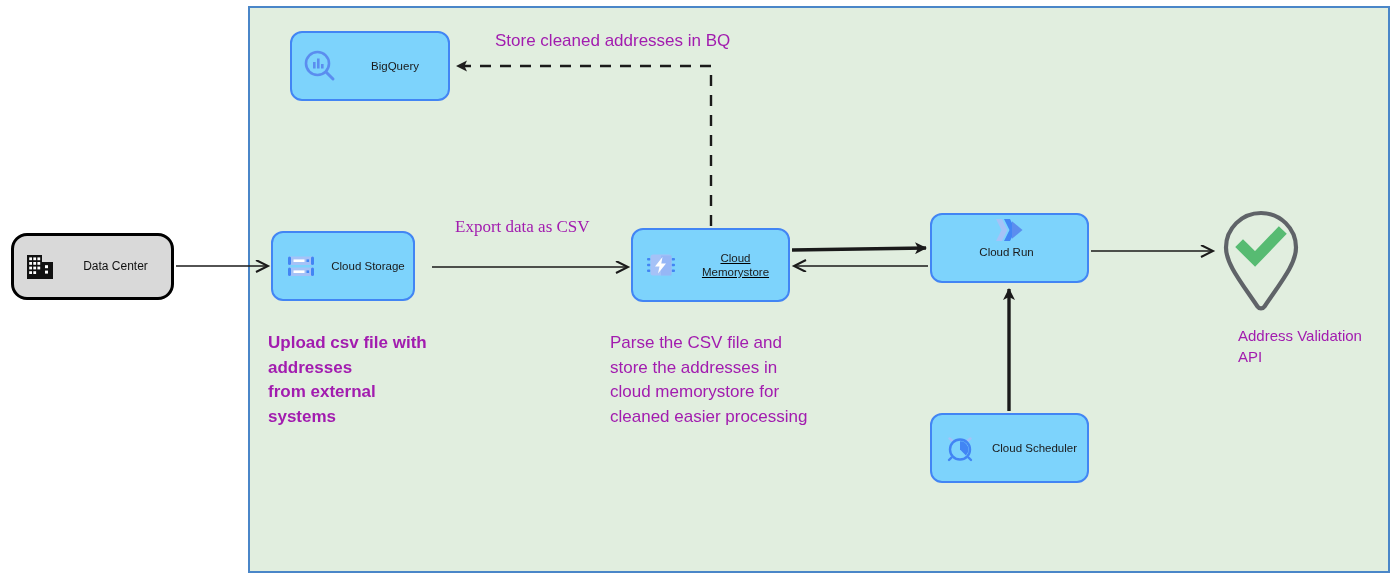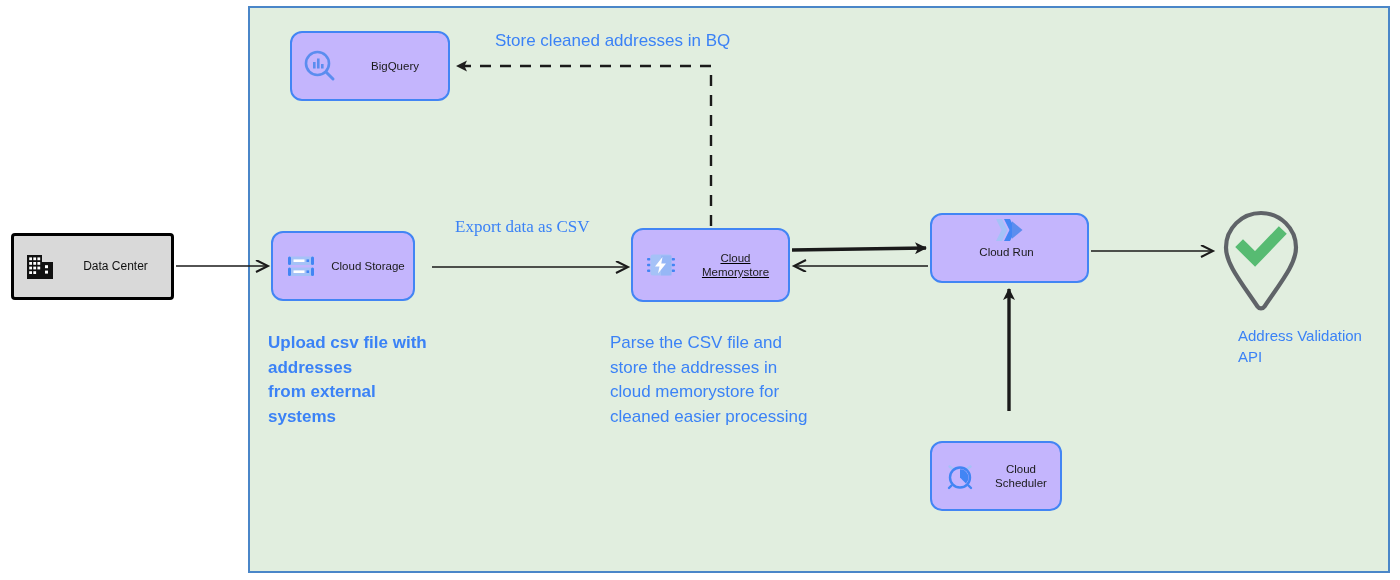--- a/index.html
+++ b/index.html
@@ -40,27 +40,27 @@
 
   
   .node {
     position: absolute;
     box-sizing: border-box;
     display: flex;
     align-items: center;
     border-radius: 12px;
   }
   .node.gcp {
-    background: #c4b5fd;
+    background: #7dd3fc;
     border: 2px solid #4285f4;
   }
   .node.onprem {
     background: #d9d9d9;
     border: 3px solid #000000;
-    border-radius: 4px;
+    border-radius: 16px;
   }
   .node .node-icon {
     flex: 0 0 auto;
     display: flex;
     align-items: center;
     justify-content: center;
   }
   .node .node-label {
     flex: 1 1 auto;
     text-align: center;
@@ -72,21 +72,21 @@
   .node.onprem .node-label {
     font-size: 12px;
     color: #111;
   }
 
   
   #node-bigquery      { left: 290px; top: 31px;  width: 160px; height: 70px; }
   #node-cloudstorage  { left: 271px; top: 231px; width: 144px; height: 70px; }
   #node-memorystore   { left: 631px; top: 228px; width: 159px; height: 74px; text-decoration: underline; }
   #node-cloudrun      { left: 930px; top: 213px; width: 159px; height: 70px; flex-direction: column; }
-  #node-scheduler     { left: 930px; top: 413px; width: 132px; height: 70px; margin-top: 28px; }
+  #node-scheduler     { left: 930px; top: 413px; width: 159px; height: 70px; }
   #node-datacenter    { left: 11px;  top: 233px; width: 163px; height: 67px; }
 
   #node-bigquery     .node-icon { width: 56px; }
   #node-cloudstorage .node-icon { width: 56px; }
   #node-memorystore  .node-icon { width: 56px; }
   #node-cloudrun     .node-icon { width: 56px; }
   #node-scheduler    .node-icon { width: 56px; }
   #node-datacenter   .node-icon { width: 52px; }
 
   
@@ -94,21 +94,21 @@
     position: absolute;
     left: 1219px;
     top: 209px;
     width: 84px;
     height: 104px;
   }
 
   
   .annot {
     position: absolute;
-    color: #3b82f6;
+    color: #a21caf;
     white-space: pre-line;
   }
   #label-store-bq {
     left: 495px; top: 31px;
     font-size: 17px;
   }
   #label-export-csv {
     left: 455px; top: 217px;
     font-size: 17px;
     font-family: Liberation Serif, serif;

